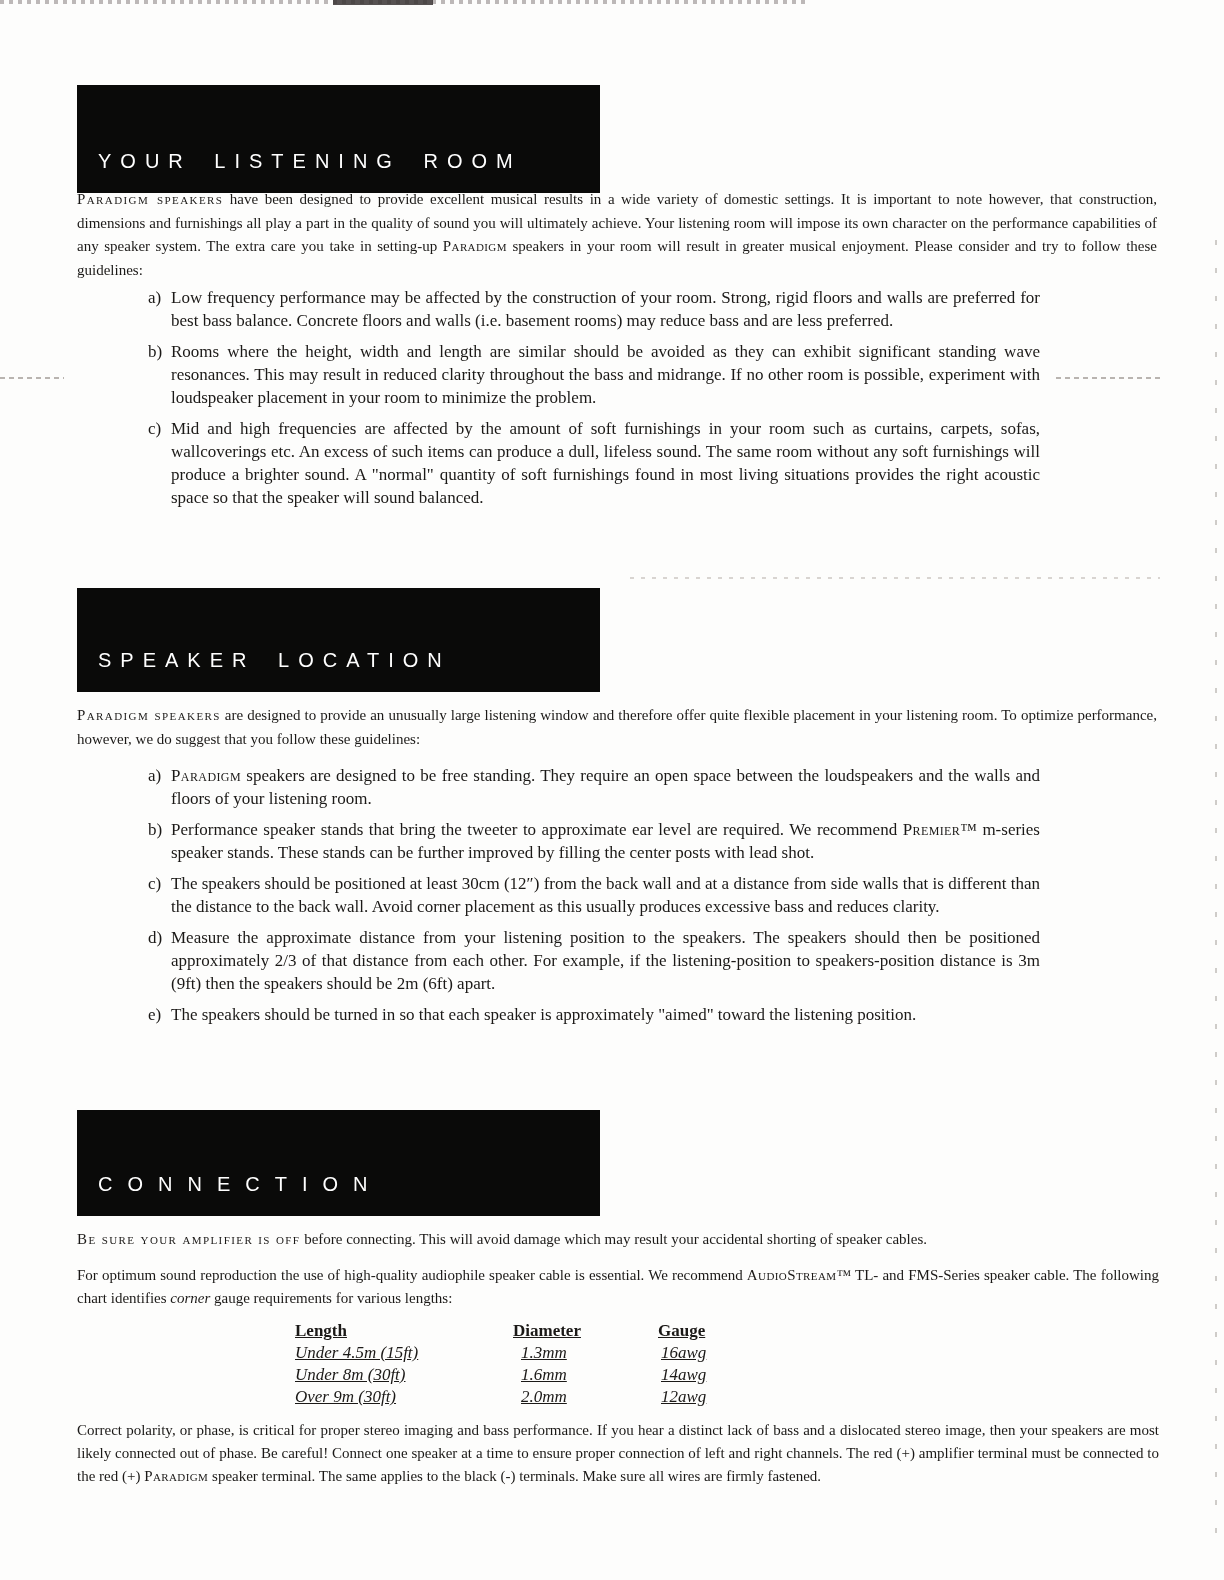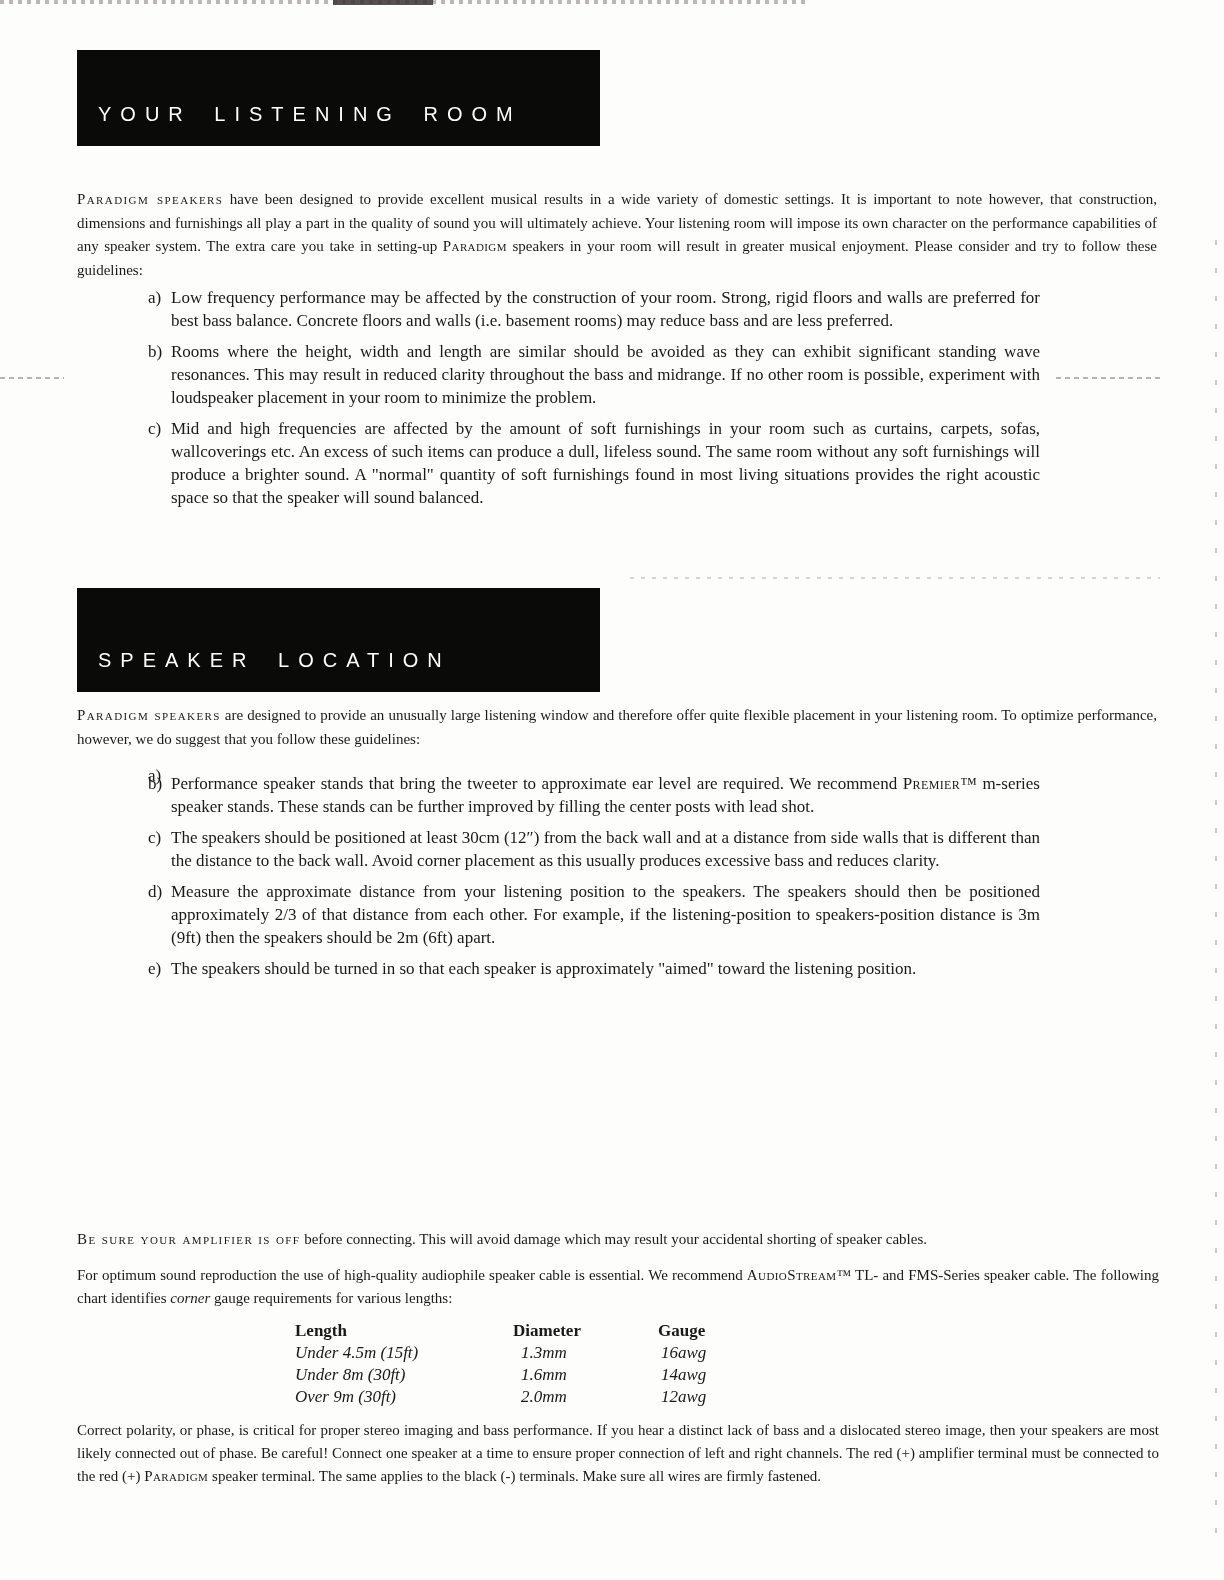--- a/index.html
+++ b/index.html
@@ -7,21 +7,21 @@
     position:relative;
     width:1224px;height:1580px;
     background:var(--paper,#fdfdfc);
     font-family:"Liberation Serif", serif;
     color:var(--ink,#1b1917);
     overflow:hidden;
   }
 
   
   .bar{position:absolute;left:77px;width:523px;background:var(--bar_bg,#0a0a09);}
-  #bar1{top:50px;height:96px;}
+  #bar1{top:85px;height:108px;}
   #bar2{top:588px;height:104px;text-align:right;}
   #bar3{top:1110px;height:106px;}
   .bar-label{
     position:absolute;left:21px;bottom:20px;
     font-family:"Liberation Sans", sans-serif;
     font-size:20px;font-weight:500;color:#ffffff;
     letter-spacing:9px;word-spacing:8px;white-space:nowrap;
   }
   #bar3 .bar-label{letter-spacing:15px;}
 
@@ -44,21 +44,21 @@
   #list-location{top:764px;}
   .li{position:relative;padding-left:23px;text-align:justify;margin-bottom:8px;}
   .li .marker{position:absolute;left:0;top:0;}
 
   
   .seg-lead{font-variant:small-caps;letter-spacing:1.4px;}
   .seg-sc{font-variant:small-caps;letter-spacing:0.4px;}
   .seg-it{font-style:italic;}
 
   
-  .gtable{position:absolute;left:295px;top:1320px;font-size:17px;}
+  .gtable{position:absolute;left:295px;top:1320px;font-size:17px;text-decoration:underline;}
   .trow{display:grid;grid-template-columns:218px 145px 140px;line-height:22px;}
   .trow.thead{font-weight:bold;}
   .trow.tdata{font-style:italic;}
   .trow.tdata .c2{padding-left:8px;}
   .trow.tdata .c3{padding-left:3px;}
 
   
   .artifact{position:absolute;pointer-events:none;}
   #top-noise{left:0;top:0;width:810px;height:4px;
     background:repeating-linear-gradient(90deg, rgba(110,100,100,.45) 0 4px, transparent 4px 9px);}
@@ -107,39 +107,43 @@
 
   <div class="bar" id="bar2">
     <div class="bar-label">SPEAKER LOCATION</div>
   </div>
 
   <div class="para" id="para-location"><span class="seg-lead">Paradigm speakers</span><span> are designed to provide an unusually large listening window and therefore offer quite flexible placement in your listening room. To optimize performance, however, we do suggest that you follow these guidelines:</span></div>
 
   <div class="list" id="list-location">
     <div class="li">
       <span class="marker">a)</span>
+      <span class="li-text"><span class="seg-sc">Paradigm</span><span> speakers are designed to be free standing. They require an open space between the loudspeakers and the walls and floors of your listening room.</span></span>
     </div>
     <div class="li">
       <span class="marker">b)</span>
       <span class="li-text"><span>Performance speaker stands that bring the tweeter to approximate ear level are required. We recommend </span><span class="seg-sc">Premier</span><span>™ m-series speaker stands. These stands can be further improved by filling the center posts with lead shot.</span></span>
     </div>
     <div class="li">
       <span class="marker">c)</span>
       <span class="li-text"><span>The speakers should be positioned at least 30cm (12″) from the back wall and at a distance from side walls that is different than the distance to the back wall. Avoid corner placement as this usually produces excessive bass and reduces clarity.</span></span>
     </div>
     <div class="li">
       <span class="marker">d)</span>
       <span class="li-text"><span>Measure the approximate distance from your listening position to the speakers. The speakers should then be positioned approximately 2/3 of that distance from each other. For example, if the listening-position to speakers-position distance is 3m (9ft) then the speakers should be 2m (6ft) apart.</span></span>
     </div>
     <div class="li">
       <span class="marker">e)</span>
       <span class="li-text"><span>The speakers should be turned in so that each speaker is approximately "aimed" toward the listening position.</span></span>
     </div>
   </div>
 
+  <div class="bar" id="bar3">
+    <div class="bar-label">CONNECTION</div>
+  </div>
 
   <div class="para" id="para-amp-off"><span class="seg-lead">Be sure your amplifier is off</span><span> before connecting. This will avoid damage which may result your accidental shorting of speaker cables.</span></div>
 
   <div class="para" id="para-cable"><span>For optimum sound reproduction the use of high-quality audiophile speaker cable is essential. We recommend </span><span class="seg-sc">AudioStream</span><span>™ TL- and FMS-Series speaker cable. The following chart identifies </span><span class="seg-it">corner</span><span> gauge requirements for various lengths:</span></div>
 
   <div class="gtable">
     <div class="trow thead">
       <span class="c1">Length</span>
       <span class="c2">Diameter</span>
       <span class="c3">Gauge</span>

